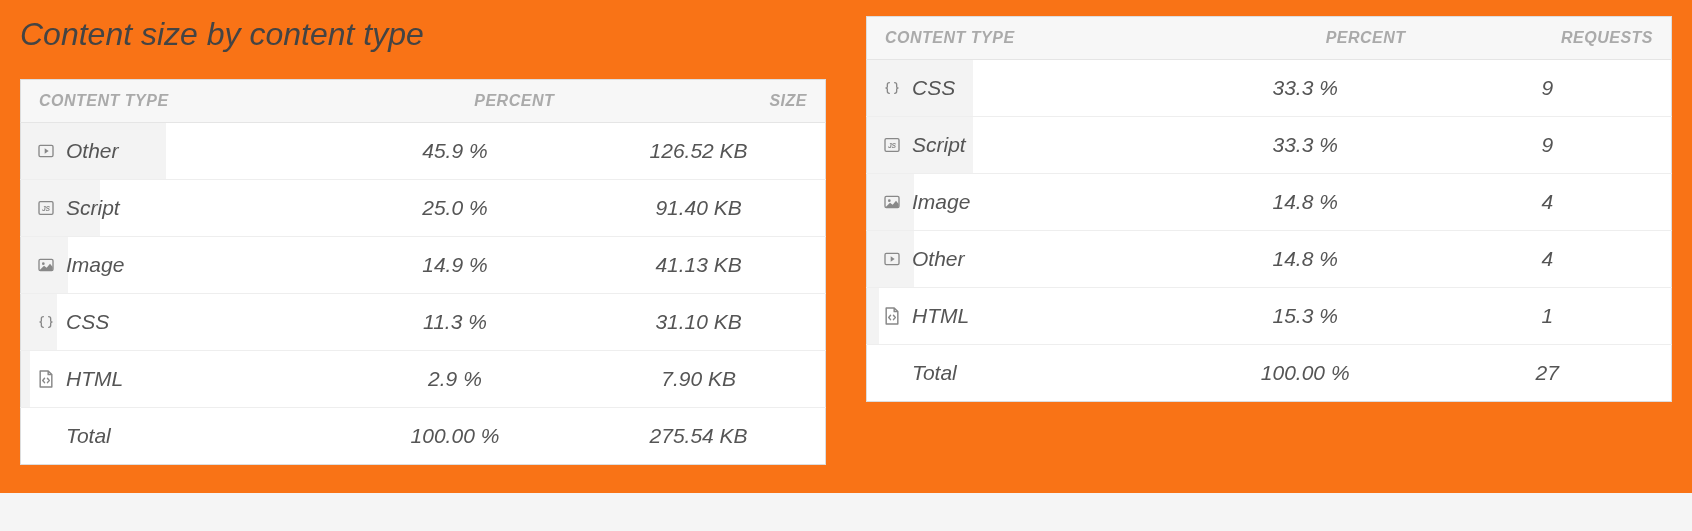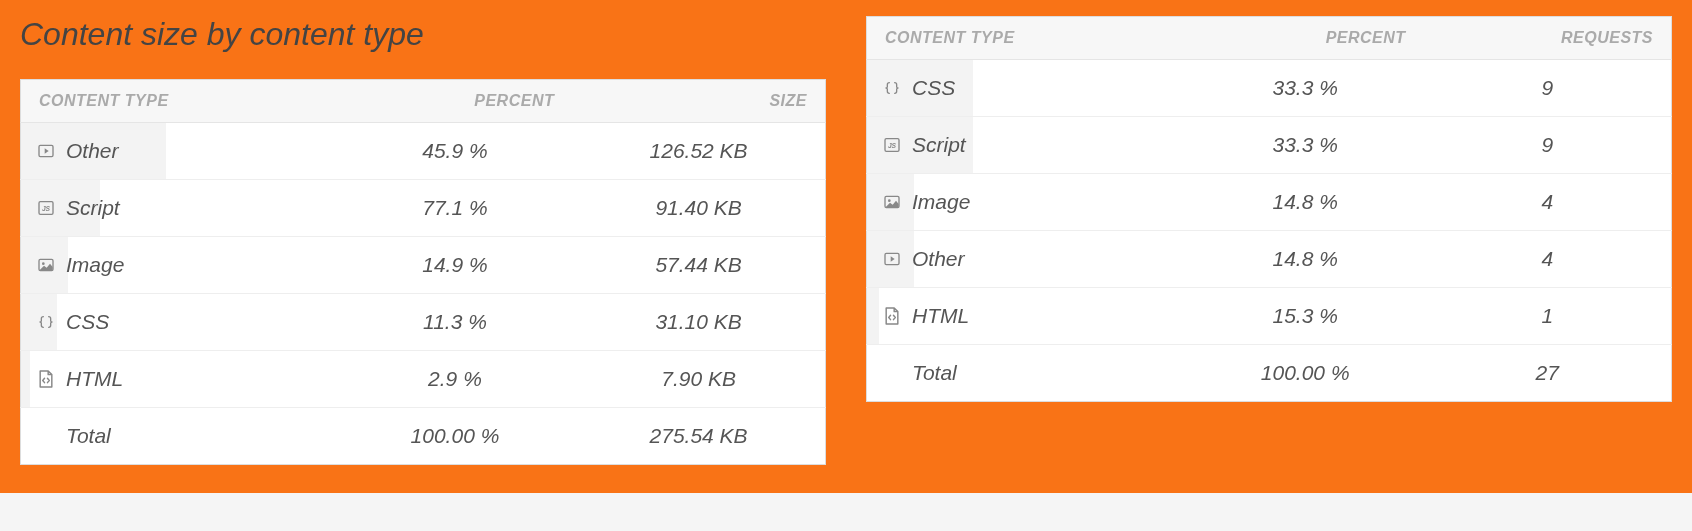--- a/index.html
+++ b/index.html
@@ -118,39 +118,39 @@
               <div class="label">
                 <span class="icon">
                   <svg width="24" height="22" viewBox="0 0 24 22">
                     <rect x="1.5" y="1.5" width="21" height="19" rx="2" stroke="#888" stroke-width="2" fill="none" stroke-linejoin="round"></rect>
                     <text x="12" y="15" text-anchor="middle" font-family="Arial" font-size="10" font-weight="bold" fill="#888">JS</text>
                   </svg>
                 </span>
                 <span>Script</span>
               </div>
             </td>
-            <td class="num">77.1 %</td>
+            <td class="num">25.0 %</td>
             <td class="num">91.40 KB</td>
           </tr>
           <tr>
             <td class="typecell">
               <div class="bar" style="width: 14.9%;"></div>
               <div class="label">
                 <span class="icon">
                   <svg width="24" height="20" viewBox="0 0 24 20">
                     <rect x="1.5" y="1.5" width="21" height="17" rx="2" stroke="#888" stroke-width="2" fill="none" stroke-linejoin="round"></rect>
                     <circle cx="8" cy="8" r="2" fill="#888"></circle>
                     <path d="M3 17 L9 11 L13 14 L18 8 L22 13 L22 18 L3 18 Z" fill="#888" stroke="none"></path>
                   </svg>
                 </span>
                 <span>Image</span>
               </div>
             </td>
             <td class="num">14.9 %</td>
-            <td class="num">57.44 KB</td>
+            <td class="num">41.13 KB</td>
           </tr>
           <tr>
             <td class="typecell">
               <div class="bar" style="width: 11.3%;"></div>
               <div class="label">
                 <span class="icon">
                   <svg width="24" height="22" viewBox="0 0 24 22">
                     <path d="M8 3 Q5 3 5 6 L5 9 Q5 11 3 11 Q5 11 5 13 L5 16 Q5 19 8 19" stroke="#888" stroke-width="2" fill="none" stroke-linejoin="round" stroke-linecap="round"></path>
                     <path d="M16 3 Q19 3 19 6 L19 9 Q19 11 21 11 Q19 11 19 13 L19 16 Q19 19 16 19" stroke="#888" stroke-width="2" fill="none" stroke-linejoin="round" stroke-linecap="round"></path>
                   </svg>

